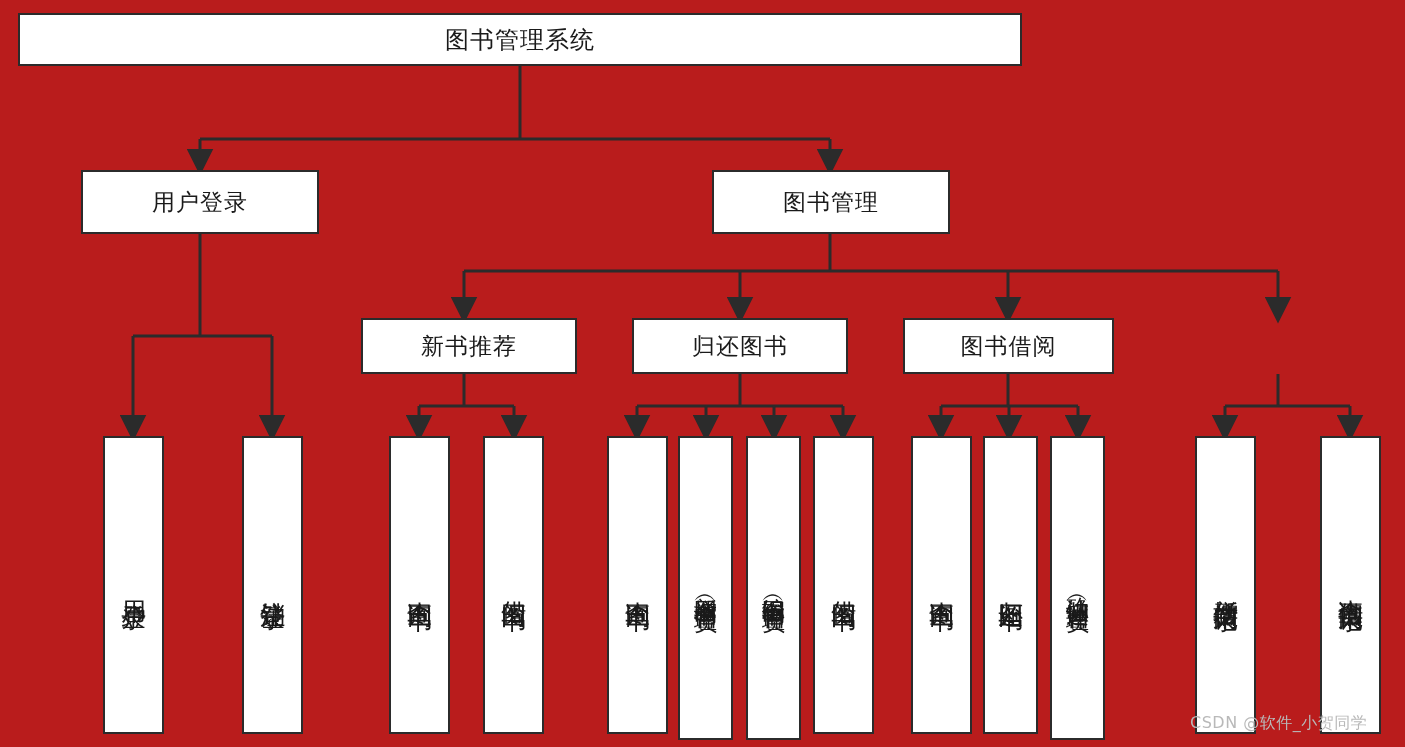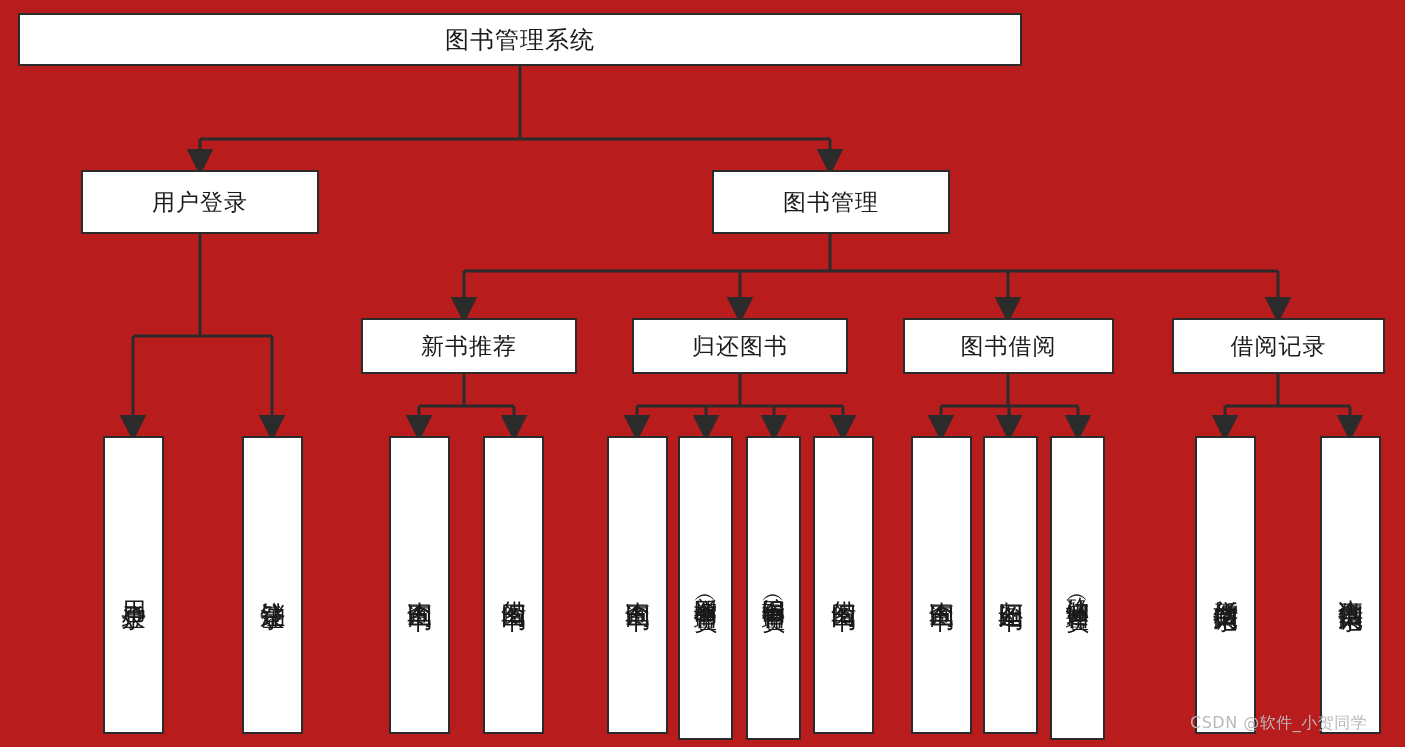--- a/index.html
+++ b/index.html
@@ -133,23 +133,20 @@
 
   <div class="node horiz" style="left:361px; top:318px; width:216px; height:56px;">
     <span class="lbl">新书推荐</span>
   </div>
   <div class="node horiz" style="left:632px; top:318px; width:216px; height:56px;">
     <span class="lbl">归还图书</span>
   </div>
   <div class="node horiz" style="left:903px; top:318px; width:211px; height:56px;">
     <span class="lbl">图书借阅</span>
   </div>
-  <div class="node horiz" style="left:1172px; top:318px; width:213px; height:56px;">
-    <span class="lbl">借阅记录</span>
-  </div>
 
   <div class="node vert" style="left:103px; top:436px; width:61px; height:298px;">
     <span class="lbl">用户登录</span>
   </div>
   <div class="node vert" style="left:242px; top:436px; width:61px; height:298px;">
     <span class="lbl">注销登录</span>
   </div>
 
   <div class="node vert" style="left:389px; top:436px; width:61px; height:298px;">
     <span class="lbl">查询图书</span>

